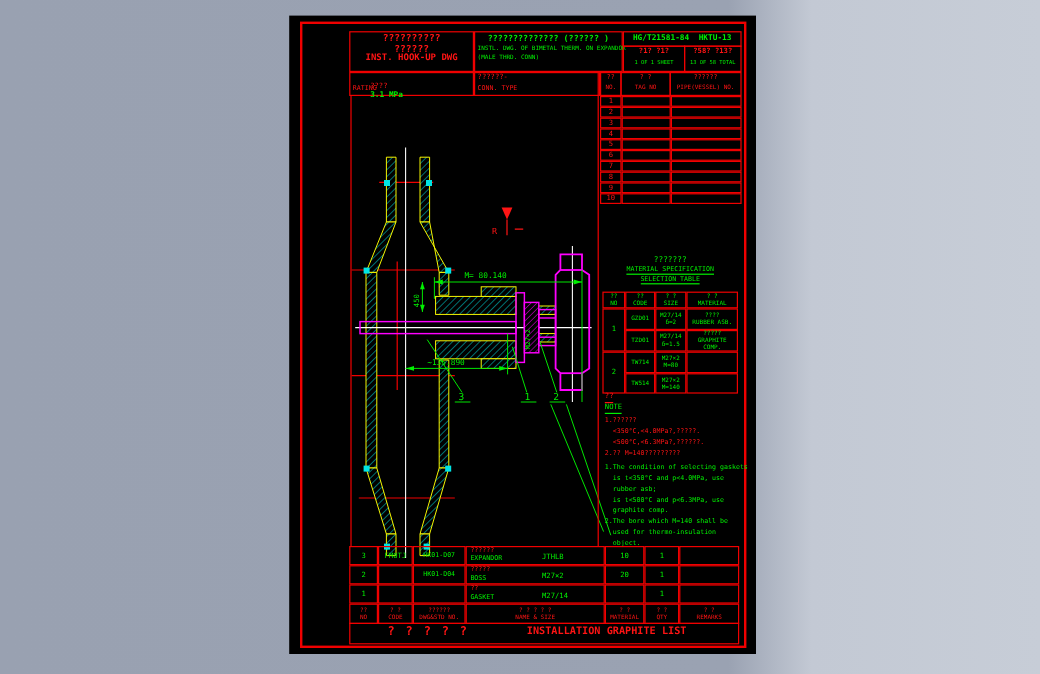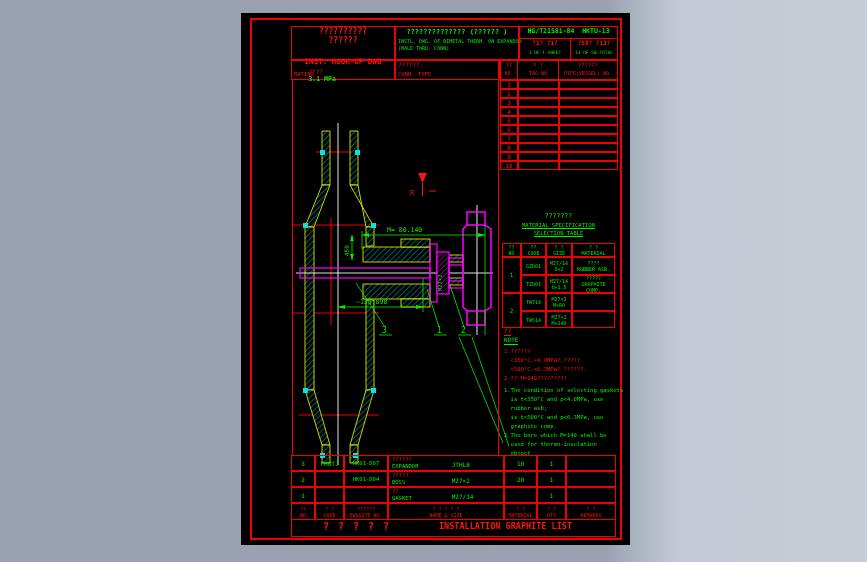--- a/index.html
+++ b/index.html
@@ -153,21 +153,21 @@
     <text x="220" y="320" fill="#00f000" font-size="8" font-family="DejaVu Sans Mono,monospace">2</text>
   </svg>
 
   <div class="cell" style="left:9px;top:5px;width:372px;height:522px;border-width:2px"></div>
   <div class="ln" style="left:51px;top:67px;width:1px;height:375px"></div>
   <div class="ln" style="left:257px;top:47px;width:1px;height:395px"></div>
 
   <div class="cell" style="left:50px;top:13px;width:104px;height:34px"></div>
   <div class="t r b ctr" style="left:50px;top:14px;width:104px;font-size:8px">??????????</div>
   <div class="t r b ctr" style="left:50px;top:23px;width:104px;font-size:8px">??????</div>
-  <div class="t r b ctr" style="left:50px;top:45px;width:104px;font-size:7.5px">INST. HOOK-UP DWG</div>
+  <div class="t r b ctr" style="left:50px;top:31px;width:104px;font-size:7.5px">INST. HOOK-UP DWG</div>
 
   <div class="cell" style="left:154px;top:13px;width:124px;height:34px"></div>
   <div class="t g b ctr" style="left:154px;top:15px;width:124px;font-size:7px">?????????????? (?????? )</div>
   <div class="t g" style="left:157px;top:26px;font-size:5px">INSTL. DWG. OF BIMETAL THERM. ON EXPANDOR</div>
   <div class="t g" style="left:157px;top:33px;font-size:5px">(MALE THRD. CONN)</div>
 
   <div class="cell" style="left:278px;top:13px;width:99px;height:13px"></div>
   <div class="t g b ctr" style="left:278px;top:15px;width:99px;font-size:6.5px">HG/T21581-84  HKTU-13</div>
 
   <div class="cell" style="left:278px;top:25px;width:52px;height:22px"></div>

